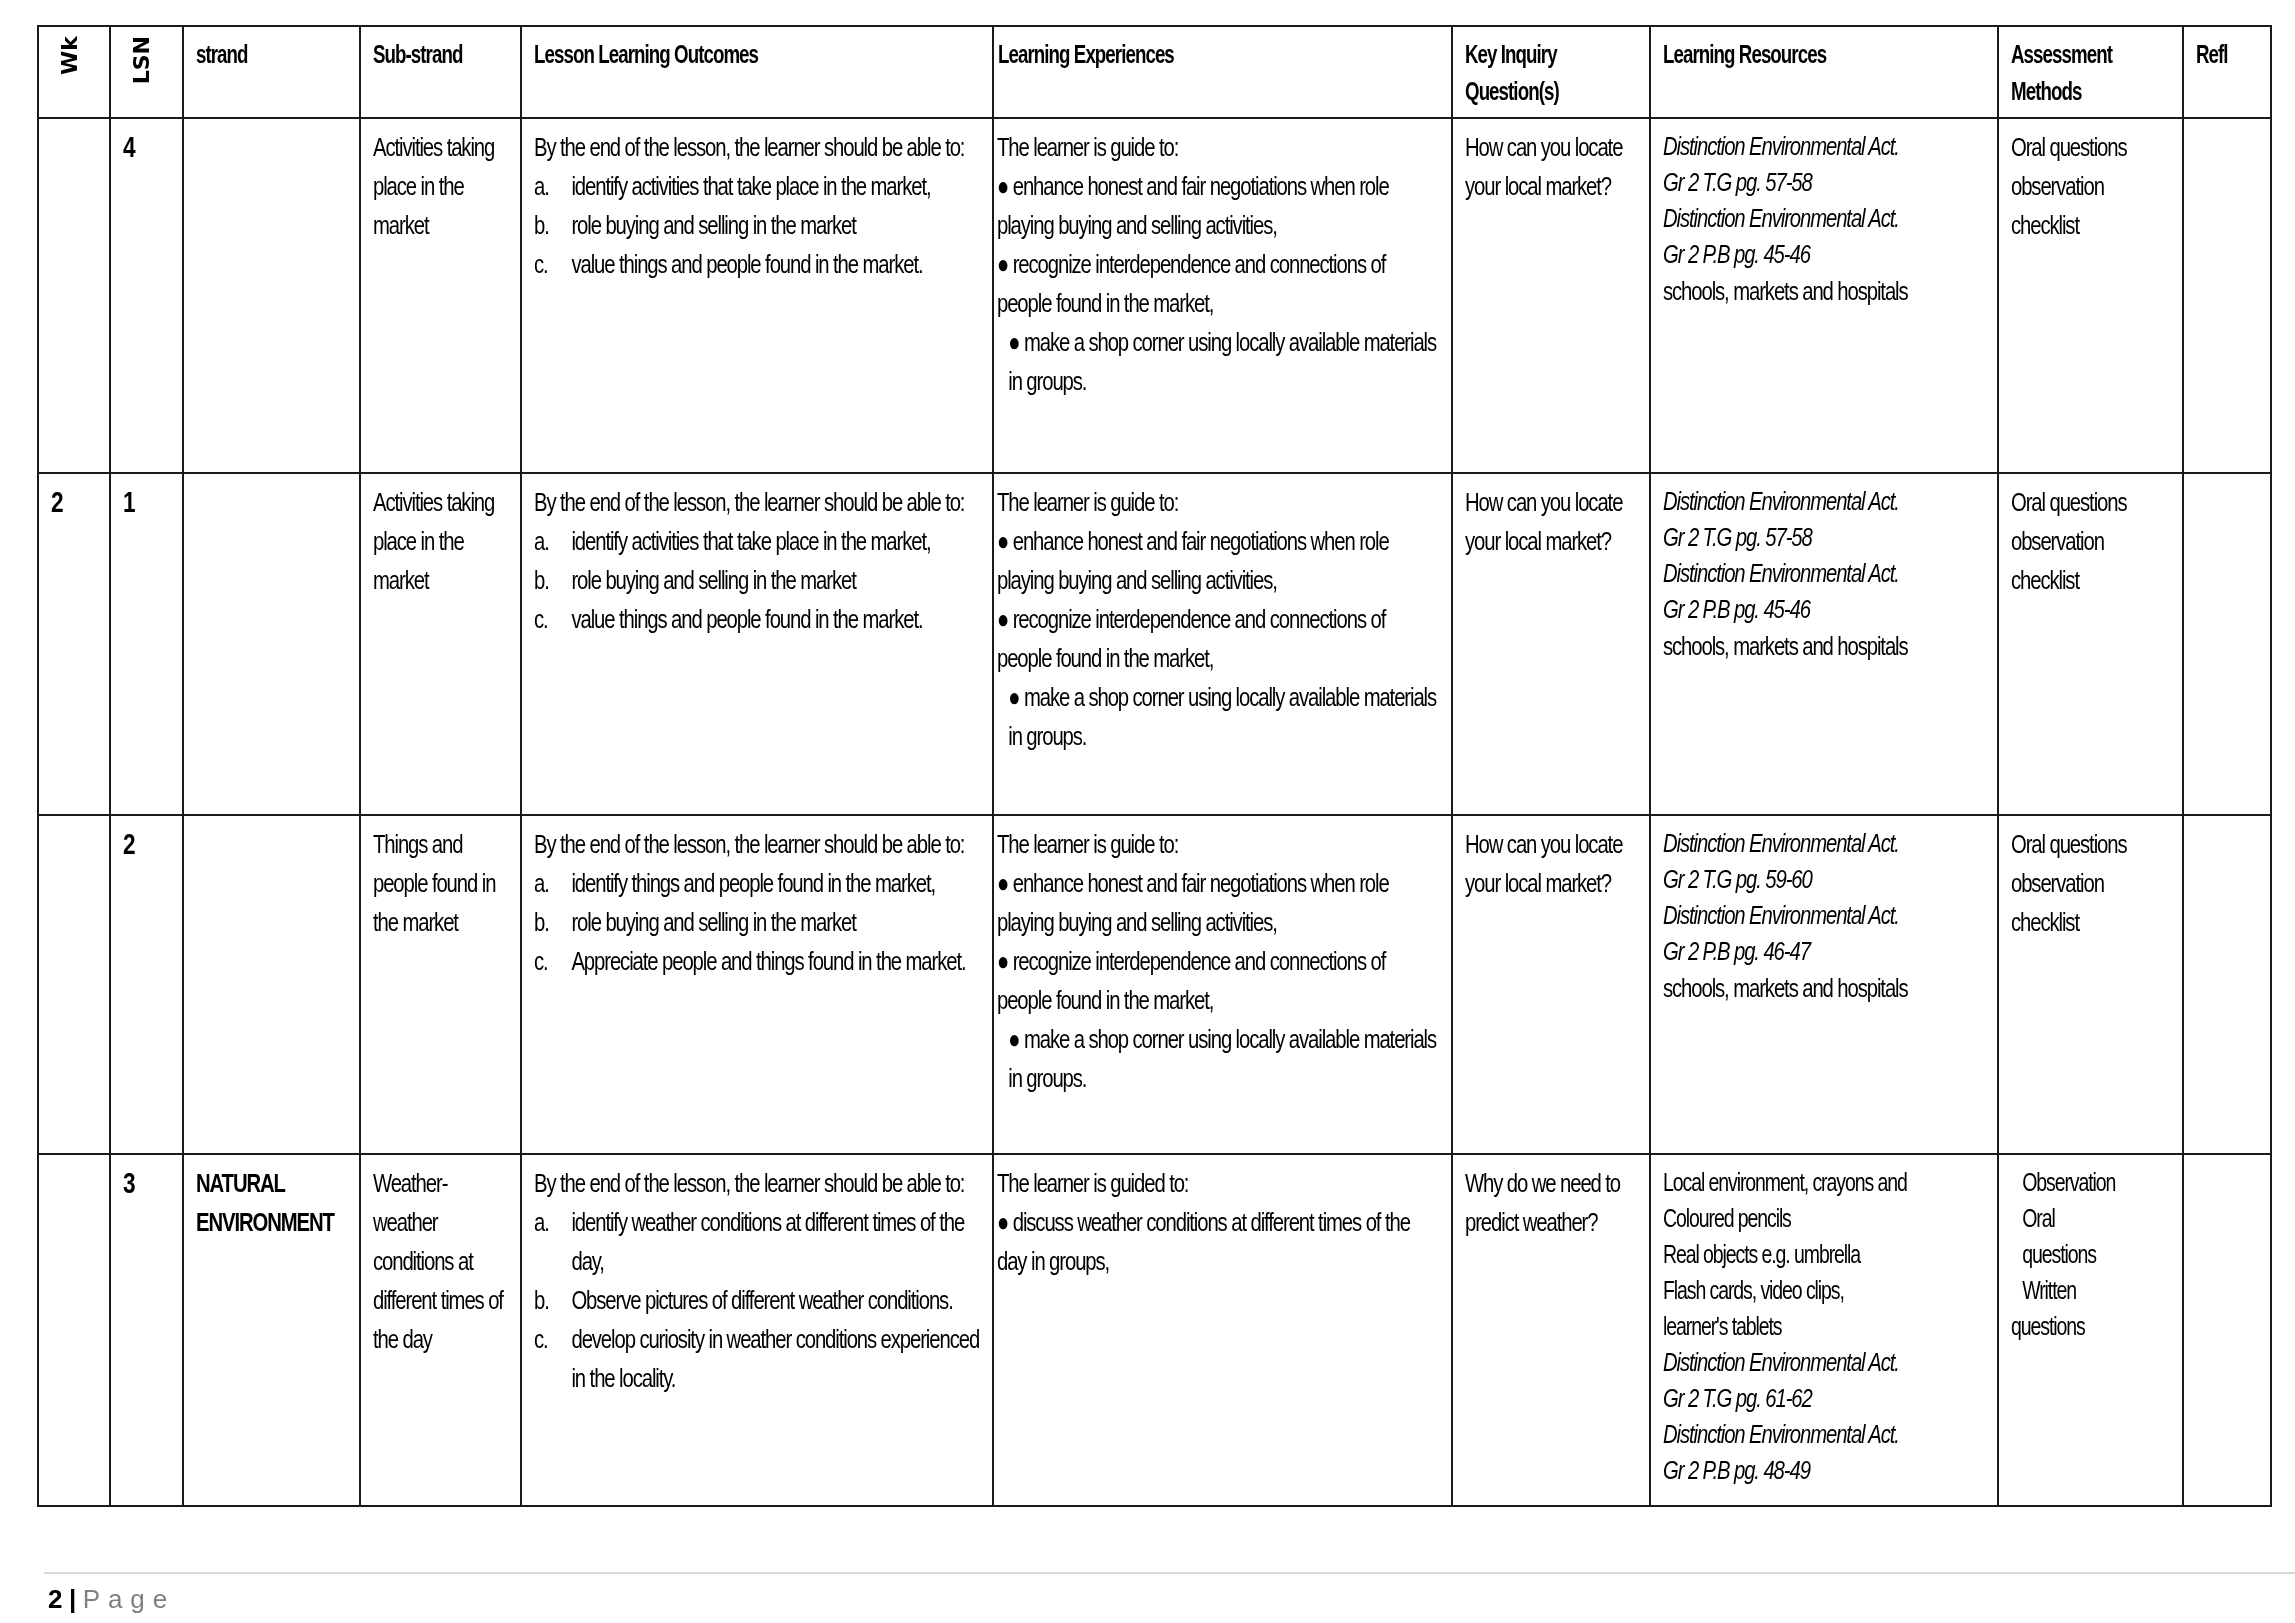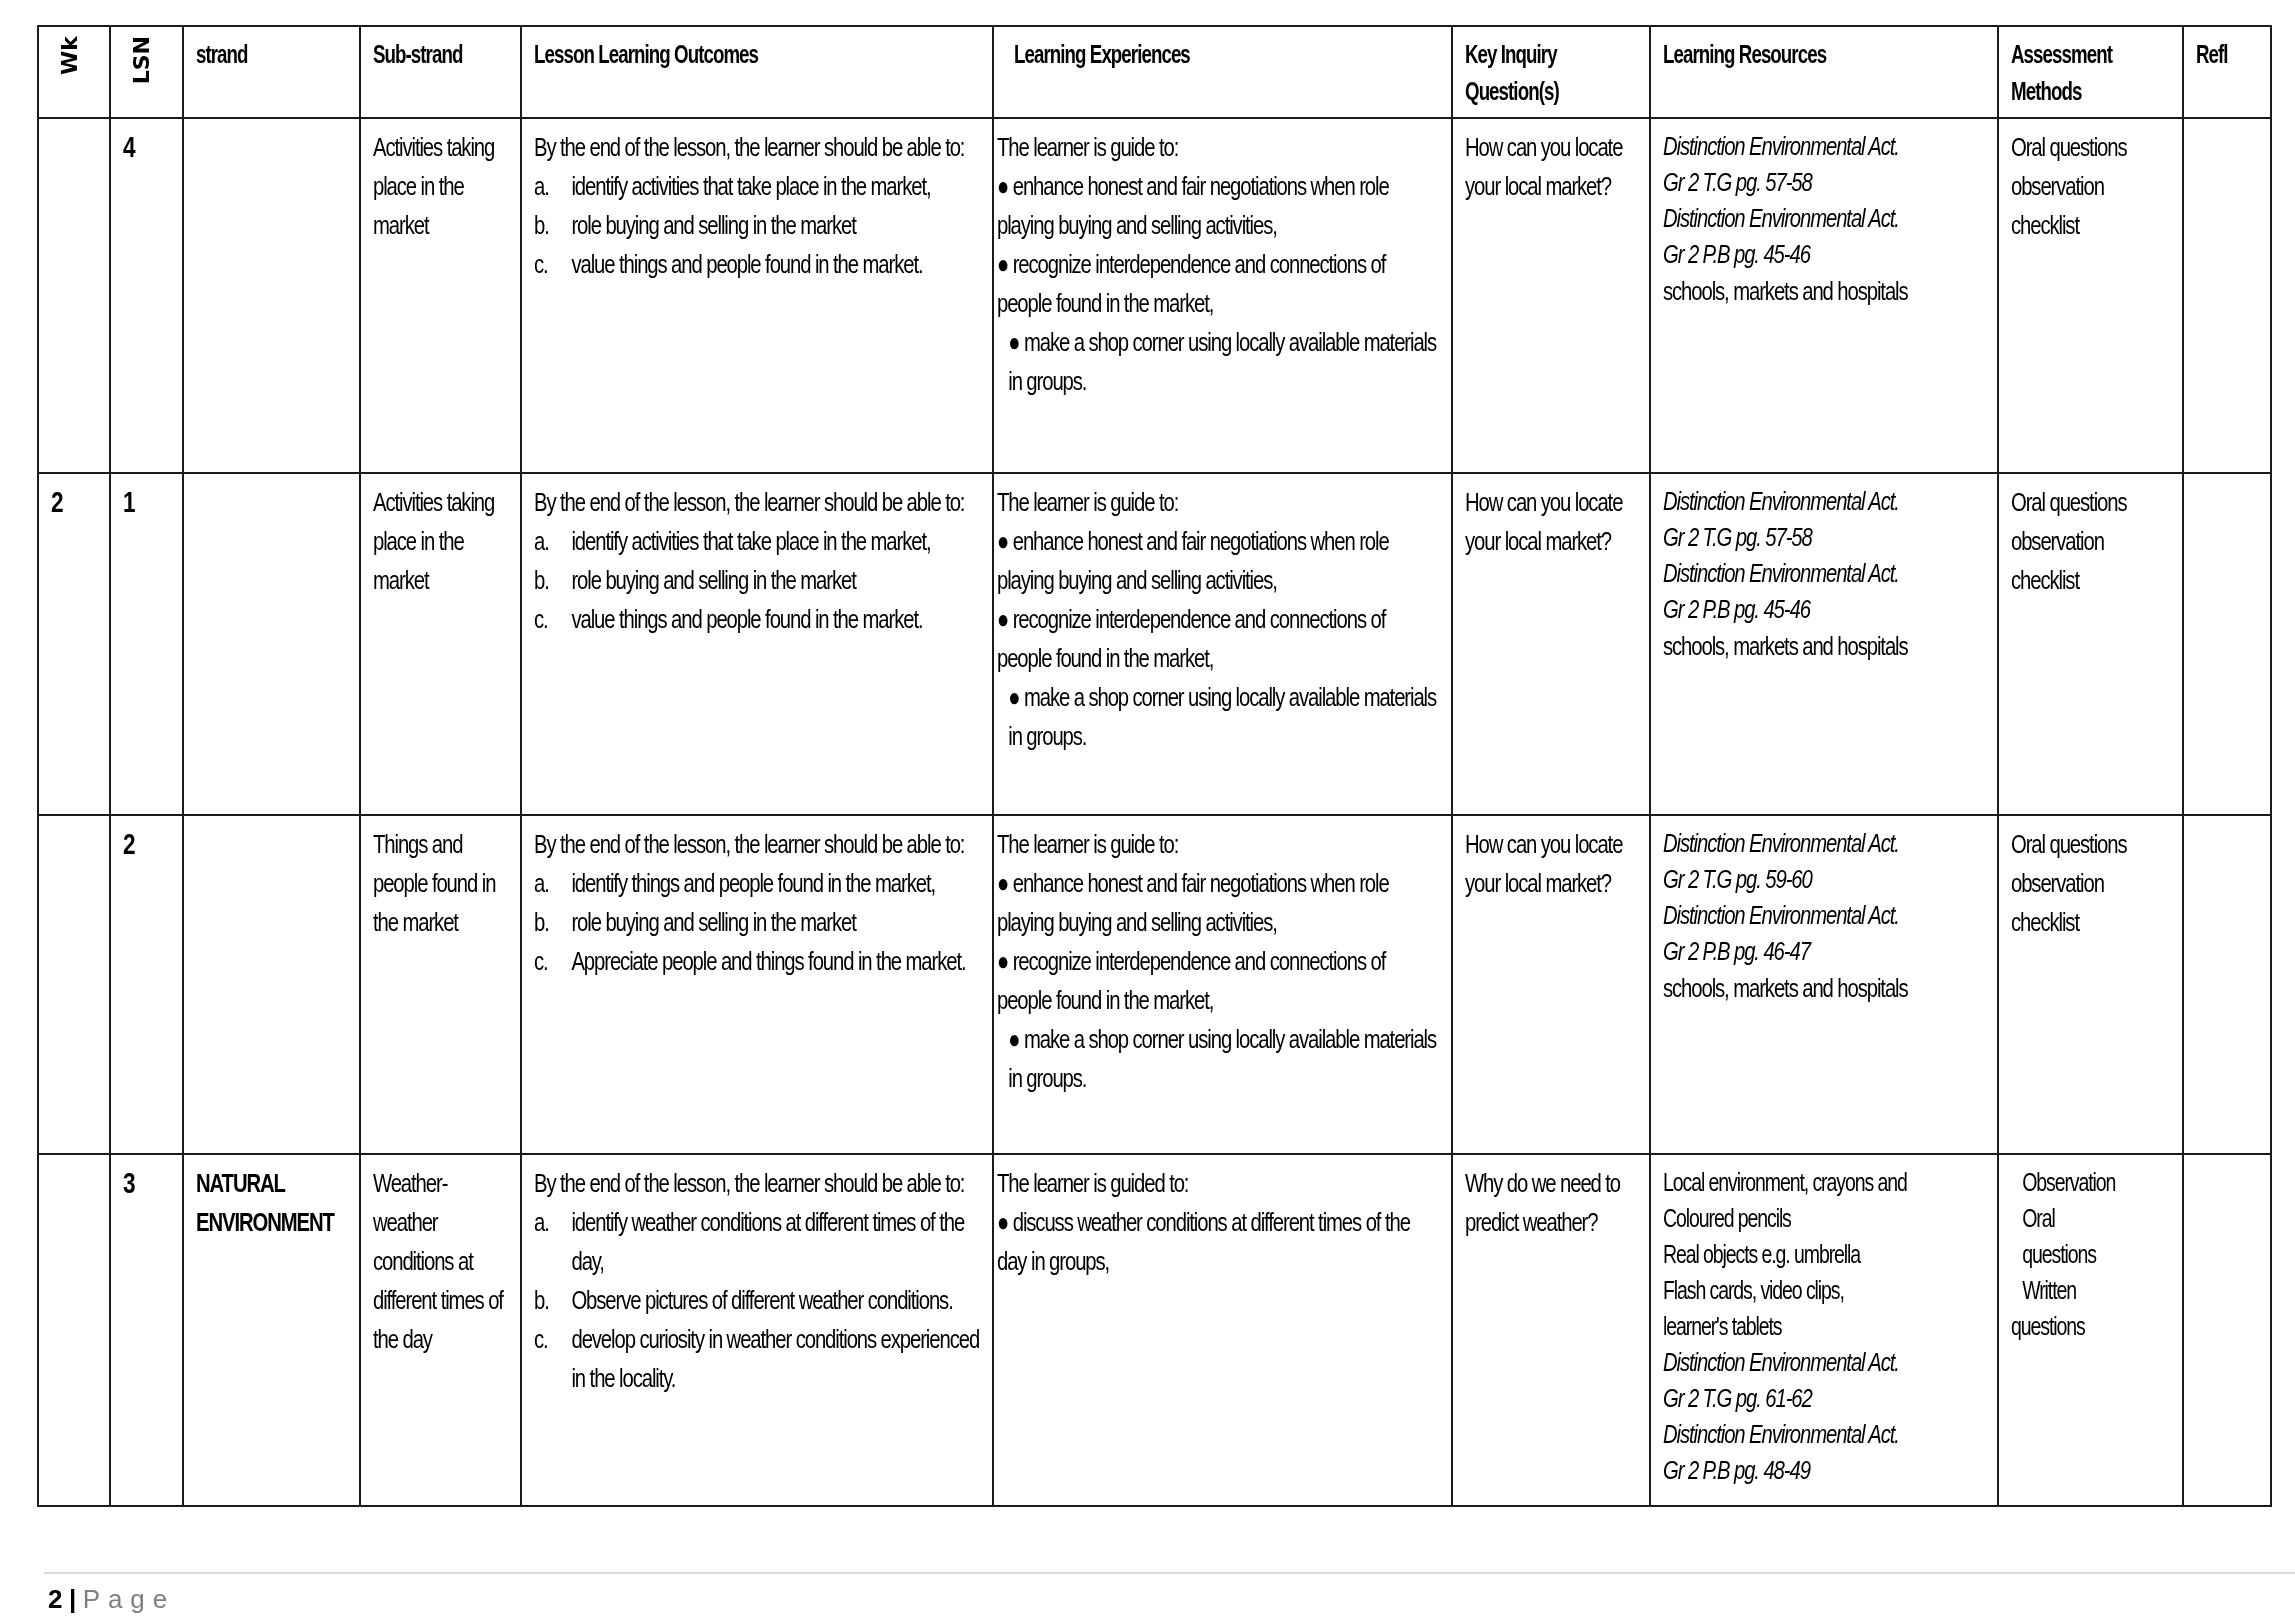--- a/index.html
+++ b/index.html
@@ -45,21 +45,21 @@
       <col style="width:185px">
       <col style="width:88px">
     </colgroup>
     <thead>
       <tr style="height:75px">
         <th class="rot"><span class="vert">Wk</span></th>
         <th class="rot"><span class="vert">LSN</span></th>
         <th><span class="cond">strand</span></th>
         <th><span class="cond">Sub-strand</span></th>
         <th><span class="cond">Lesson Learning Outcomes</span></th>
-        <th style="padding-left:20px"><span class="cond">Learning Experiences</span></th>
+        <th style="padding-left:4px"><span class="cond">Learning Experiences</span></th>
         <th><span class="cond">Key Inquiry Question(s)</span></th>
         <th><span class="cond">Learning Resources</span></th>
         <th><span class="cond">Assessment Methods</span></th>
         <th><span class="cond">Refl</span></th>
       </tr>
     </thead>
     <tbody id="rows">
         <tr style="height:355px">
           <td><span class="cond lsn"></span></td>
           <td><span class="cond lsn">4</span></td>

